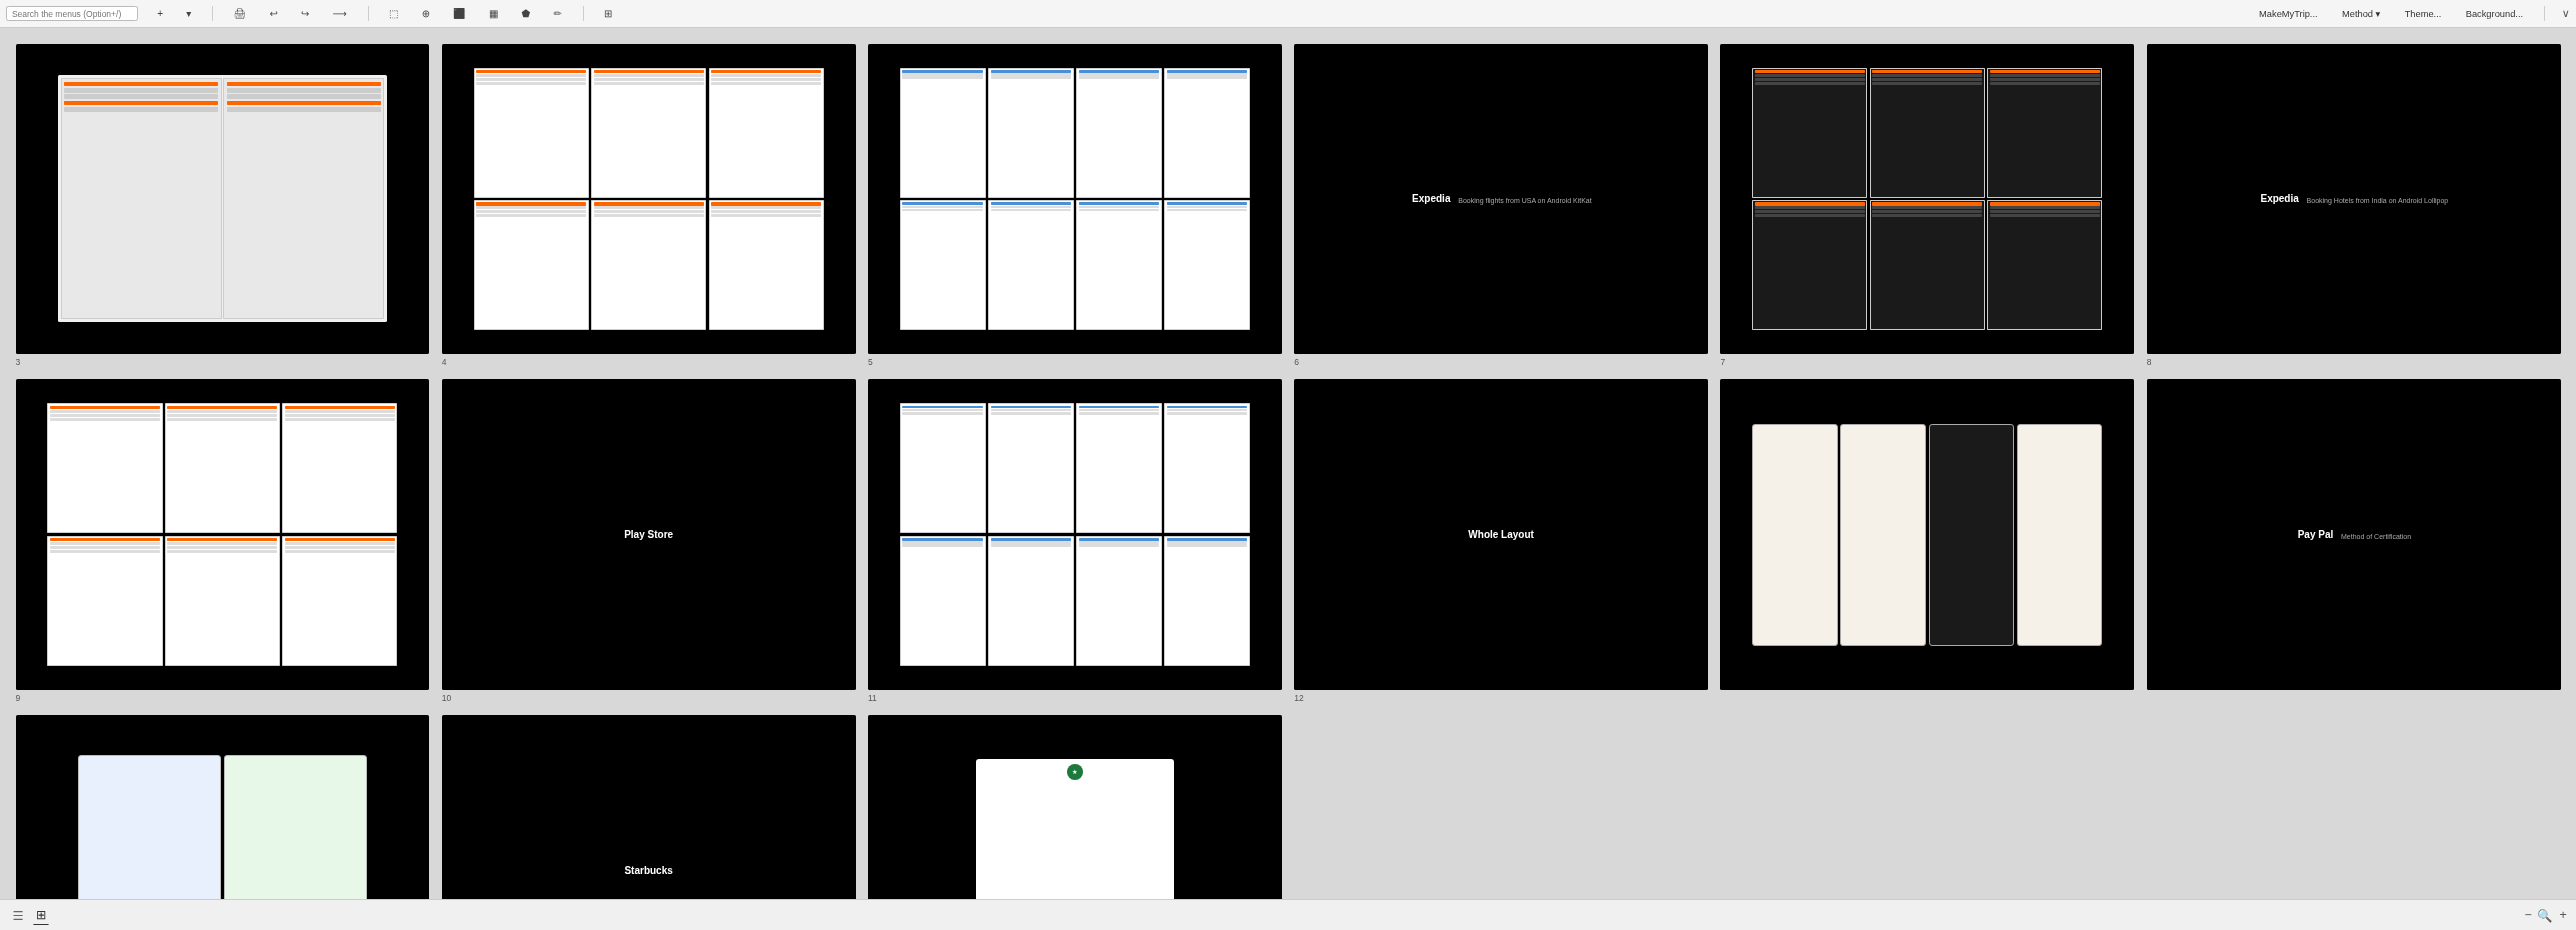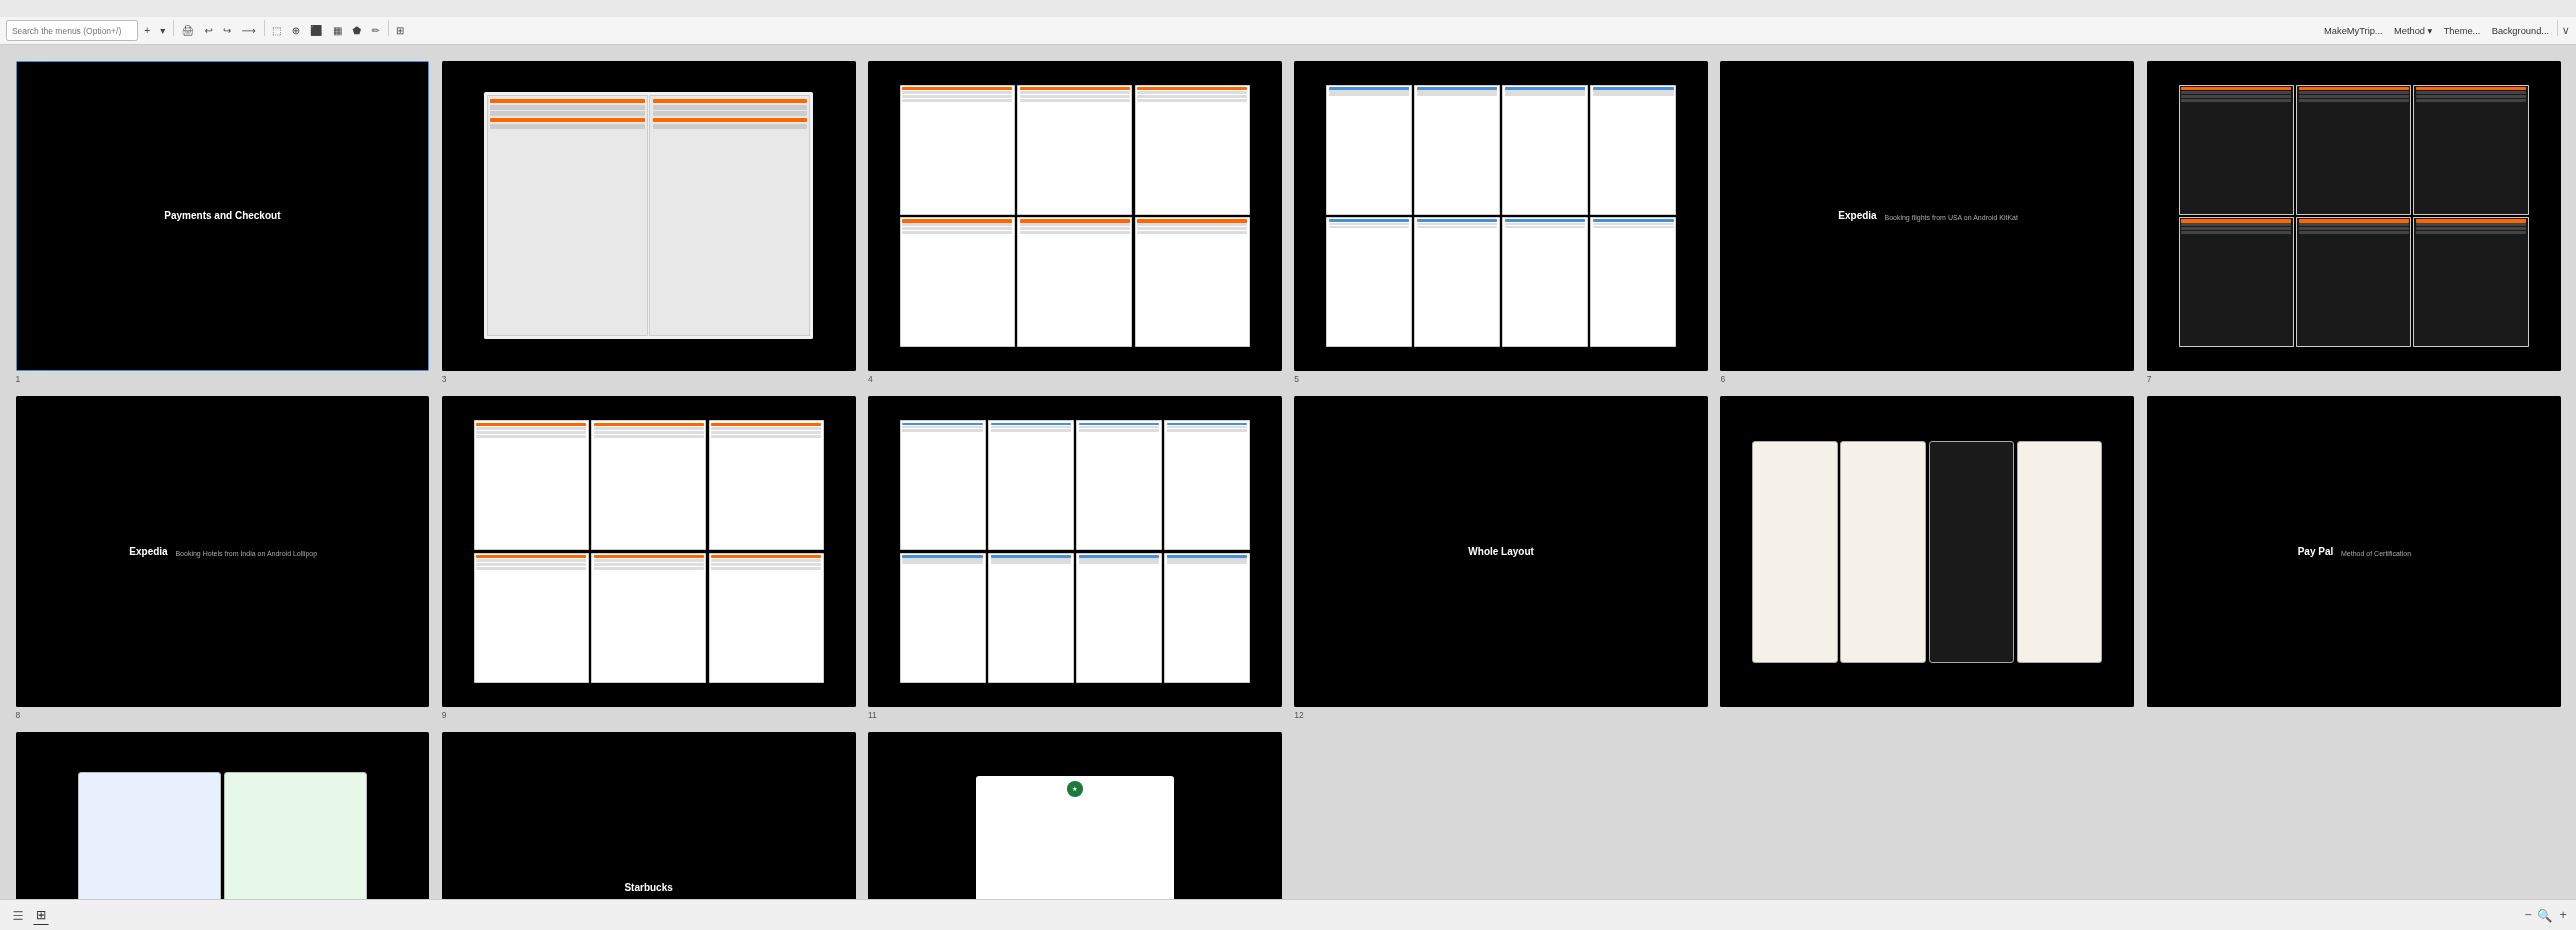--- a/index.html
+++ b/index.html
@@ -8,27 +8,27 @@
       background: #e8e8e8;
       display: flex;
       flex-direction: column;
       height: 100vh;
       overflow: hidden;
     }
 
     
     .toolbar {
       display: flex;
+      align-items: center;
       background: #f5f5f5;
       border-bottom: 0.8px solid #ccc;
       padding: 3.1px 6.2px;
-      gap: 2px;
+      gap: 15px;
       height: 28px;
       flex-shrink: 0;
-      margin-top: 17px;
     }
     .search-box {
       border: 0.8px solid #bbb;
       border-radius: 2.3px;
       padding: 1.6px 4.7px;
       font-size: 8.5px;
       width: 132px;
       background: white;
     }
     .toolbar-btn {
@@ -318,26 +318,20 @@
   <button class="toolbar-text-btn">Method ▾</button>
   <button class="toolbar-text-btn">Theme...</button>
   <button class="toolbar-text-btn">Background...</button>
   <div class="toolbar-divider"></div>
   <button class="collapse-btn">∨</button>
 </div>
 
 <div class="main">
   <div class="slides-area">
     <div class="slides-grid" id="slides-grid">
-    <div class="slide-container">
-          <div class="slide-thumb selected">
-            <div class="slide-title">Payments and Checkout</div>
-          </div>
-          <div class="slide-num">1</div>
-        </div>
         <div class="slide-container">
           <div class="slide-thumb">
             <div class="slide-screenshot screenshot-2col">
               <div class="ss-panel" style="background: rgb(232, 232, 232); display: flex; flex-direction: column; gap: 1.6px; padding: 2.3px;">
                 <div style="height: 4.7px; background: rgb(255, 102, 0); border-radius: 0.8px;"></div>
                 <div style="height: 4.7px; background: rgb(204, 204, 204); border-radius: 0.8px;"></div>
                 <div style="height: 4.7px; background: rgb(204, 204, 204); border-radius: 0.8px;"></div>
                 <div style="height: 4.7px; background: rgb(255, 102, 0); border-radius: 0.8px;"></div>
                 <div style="height: 4.7px; background: rgb(204, 204, 204); border-radius: 0.8px;"></div>
               </div>
@@ -534,20 +528,26 @@
               </div>
               <div class="mg-cell" style="background: white; display: flex; flex-direction: column; gap: 0.8px; padding: 1.6px;">
                 <div style="height: 3.1px; background: rgb(255, 102, 0); border-radius: 0.8px;"></div>
                 <div style="height: 3.1px; background: rgb(221, 221, 221); border-radius: 0.8px;"></div>
                 <div style="height: 3.1px; background: rgb(221, 221, 221); border-radius: 0.8px;"></div>
                 <div style="height: 3.1px; background: rgb(221, 221, 221); border-radius: 0.8px;"></div>
               </div>
             </div>
           </div>
           <div class="slide-num">9</div>
+        </div>
+        <div class="slide-container">
+          <div class="slide-thumb">
+            <div class="slide-title">Play Store</div>
+          </div>
+          <div class="slide-num">10</div>
         </div>
         <div class="slide-container">
           <div class="slide-thumb">
             <div class="multi-grid multi-grid-4col" style="grid-template-columns: 1fr 1fr 1fr 1fr; grid-template-rows: 1fr 1fr;">
               <div class="mg-cell" style="display: flex; flex-direction: column; gap: 0.8px; padding: 1.6px;">
                 <div style="height: 2.3px; background: rgb(74, 144, 217); border-radius: 0.8px;"></div>
                 <div style="height: 2.3px; background: rgb(221, 221, 221); border-radius: 0.8px;"></div>
                 <div style="height: 2.3px; background: rgb(221, 221, 221); border-radius: 0.8px;"></div>
               </div>
               <div class="mg-cell" style="display: flex; flex-direction: column; gap: 0.8px; padding: 1.6px;">

